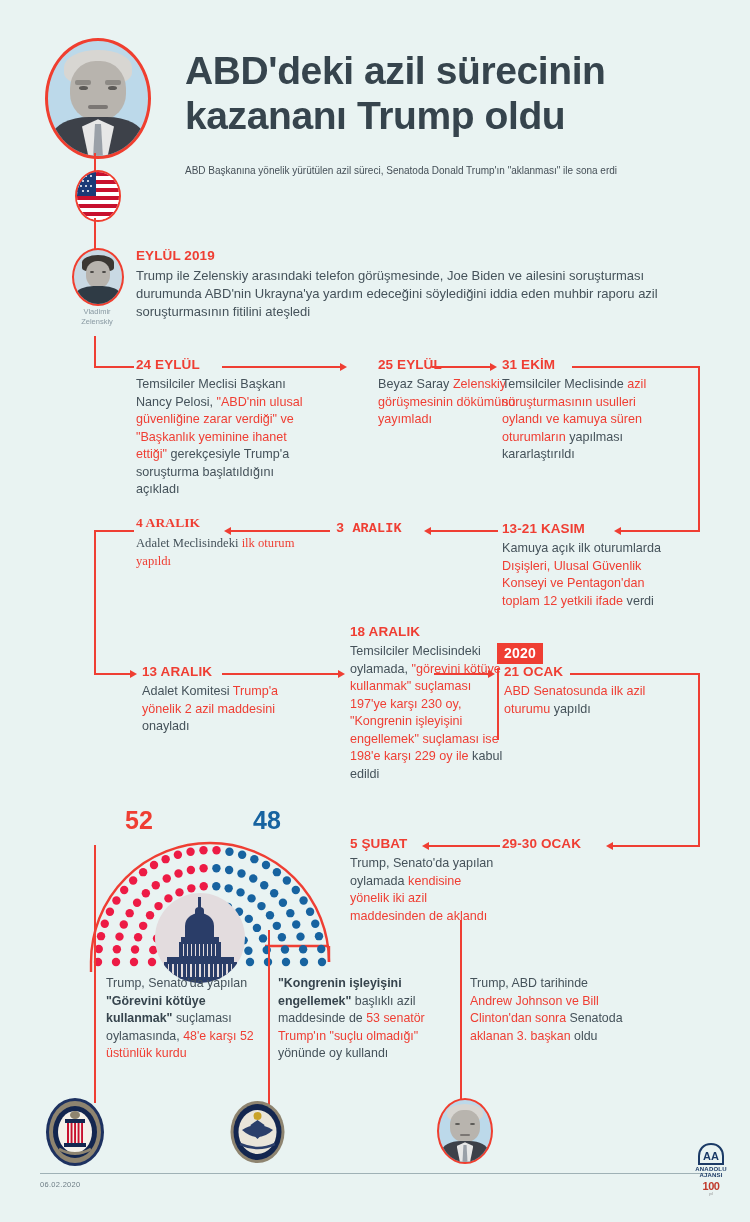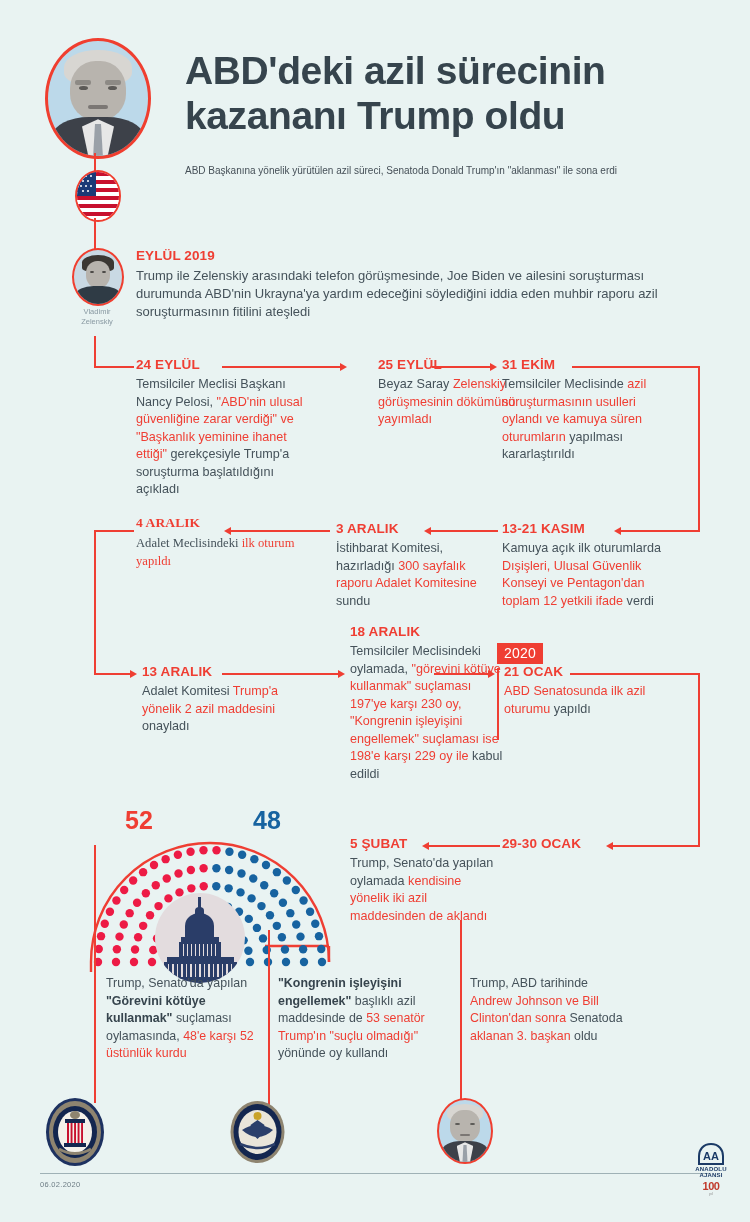--- a/index.html
+++ b/index.html
@@ -65,21 +65,21 @@
             white-space:nowrap;margin-bottom:4px;}
   .ev .body{font-size:12.6px;line-height:17.5px;color:#45525a;}
   .ev .body b{color:#ef3e33;font-weight:normal;}
 
   
   #ev-intro{left:136px;top:248px;width:560px;}
   #ev-intro .body{font-size:13px;line-height:18px;}
 
   
   #year-badge{left:497px;top:643px;background:#ef3e33;color:#fff;
-     font-size:14px;font-weight:normal;padding:2px 7px 3px 7px;letter-spacing:.2px;}
+     font-size:14px;font-weight:bold;padding:2px 7px 3px 7px;letter-spacing:.2px;}
 
   
   .arw{position:absolute;width:0;height:0;}
   .arw.r{border-top:4px solid transparent;border-bottom:4px solid transparent;border-left:7px solid #ef3e33;}
   .arw.l{border-top:4px solid transparent;border-bottom:4px solid transparent;border-right:7px solid #ef3e33;}
 
   
   #senate{left:85px;top:812px;width:250px;height:160px;}
   #senate svg{display:block;}
   .cnt{position:absolute;font-size:25px;font-weight:bold;}
@@ -195,23 +195,22 @@
   <div class="line-h" style="left:620px;top:530px;width:80px;"></div>
   <div class="arw l" style="left:614px;top:527px;"></div>
 
   <div class="ev" style="left:502px;top:521px;width:180px;">
     <div class="date">13-21 KASIM</div>
     <div class="body"><span>Kamuya açık ilk oturumlarda </span><b>Dışişleri, Ulusal Güvenlik Konseyi ve Pentagon'dan toplam 12 yetkili ifade</b><span> verdi</span></div>
   </div>
   <div class="line-h" style="left:430px;top:530px;width:68px;"></div>
   <div class="arw l" style="left:424px;top:527px;"></div>
 
-  <div class="ev" style="left:336px;top:521px;width:165px;">
+  <div class="ev" style="left:336px;top:521px;width:165px;font-family:Liberation Mono, monospace;">
     <div class="date">3 ARALIK</div>
-    <div class="body"><span>İstihbarat Komitesi, hazırladığı </span><b>300 sayfalık raporu Adalet Komitesine</b><span> sundu</span></div>
   </div>
   <div class="line-h" style="left:230px;top:530px;width:100px;"></div>
   <div class="arw l" style="left:224px;top:527px;"></div>
 
   <div class="ev" style="left:136px;top:515px;width:170px;font-family:Liberation Serif, serif;">
     <div class="date">4 ARALIK</div>
     <div class="body"><span>Adalet Meclisindeki </span><b>ilk oturum yapıldı</b></div>
   </div>
   <div class="line-h" style="left:94px;top:530px;width:40px;"></div>
   <div class="line-v" style="left:94px;top:530px;height:145px;"></div>

